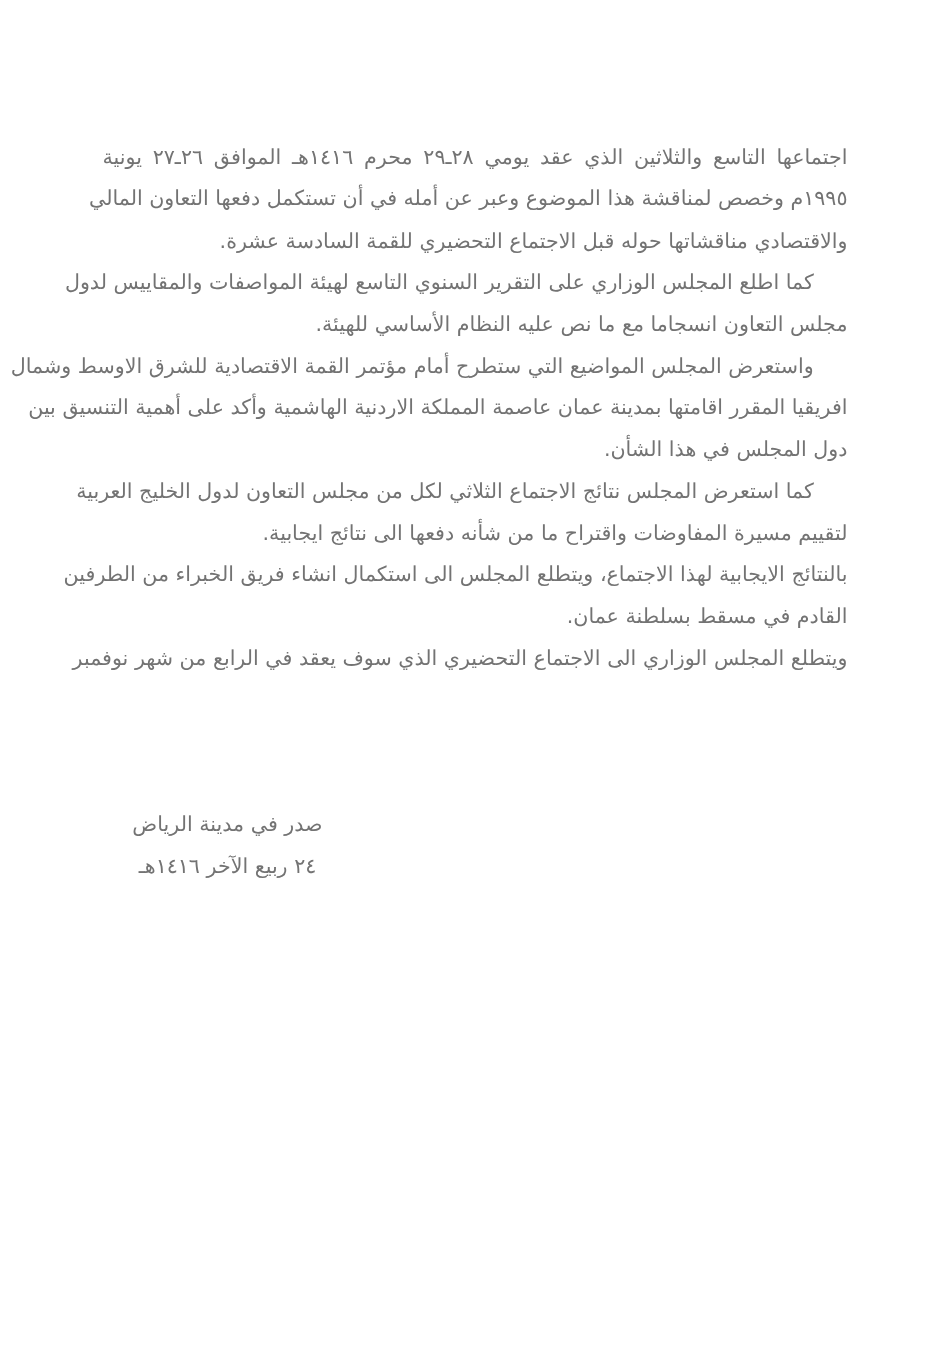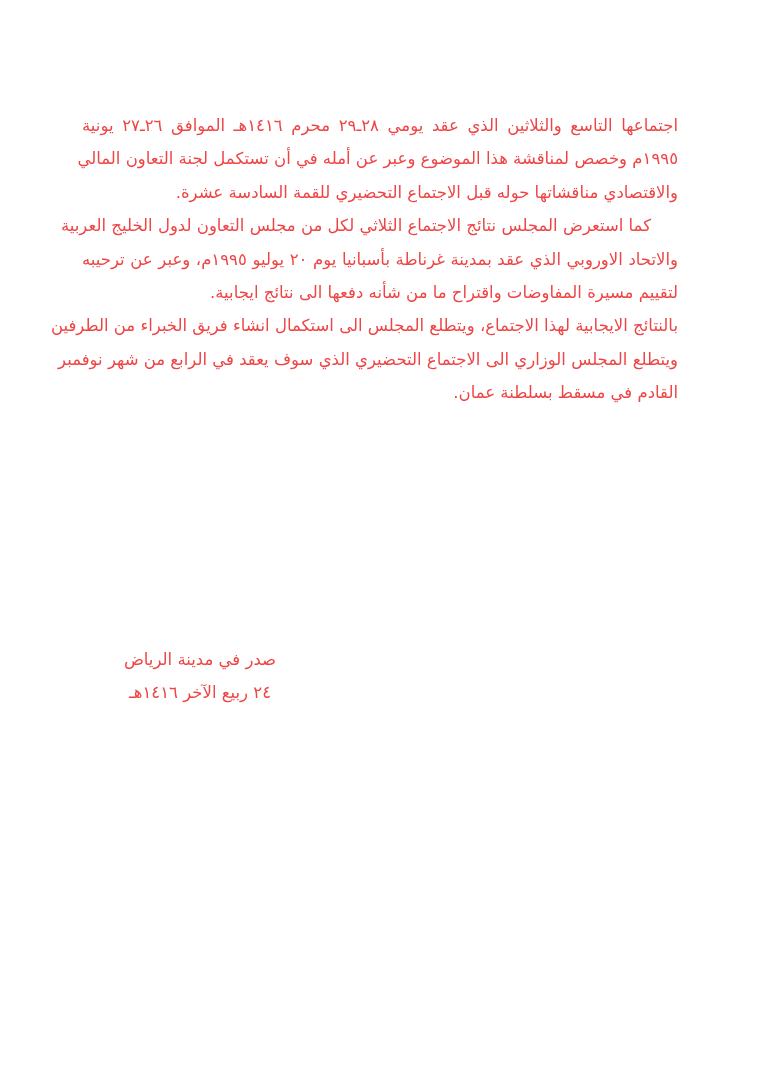--- a/index.html
+++ b/index.html
@@ -7,21 +7,21 @@
     padding: 0;
     background: #ffffff;
   }
   .page {
     position: relative;
     width: 758px;
     height: 894px;
     background: #ffffff;
     overflow: hidden;
     font-family: "DejaVu Sans", sans-serif;
-    color: #ef4444;
+    color: #737373;
   }
   .doc-body {
     position: absolute;
     top: 109px;
     right: 80px;
     width: 596px;
     direction: rtl;
     font-size: 16.5px;
   }
   .para {
@@ -40,21 +40,21 @@
   .line.last {
     text-align: left;
     text-align-last: right;
   }
   .line.first-indent {
     padding-right: 27px;
   }
   .signature {
     position: absolute;
     top: 644px;
-    left: 112px;
+    left: 94px;
     width: 176px;
     direction: rtl;
     font-size: 16.5px;
   }
   .sig-line {
     height: 32.5px;
     line-height: 32.5px;
     text-align: center;
     white-space: nowrap;
   }
@@ -71,34 +71,42 @@
 </style>
 </head>
 <body>
 
 <div class="page">
 
   <div class="doc-body">
 
   <div class="para">
         <div class="line">اجتماعها التاسع والثلاثين الذي عقد يومي ٢٨ـ٢٩ محرم ١٤١٦هـ الموافق ٢٦ـ٢٧ يونية</div>
-        <div class="line">١٩٩٥م وخصص لمناقشة هذا الموضوع وعبر عن أمله في أن تستكمل لجنة التعاون المالي</div>
+        <div class="line">١٩٩٥م وخصص لمناقشة هذا الموضوع وعبر عن أمله في أن تستكمل دفعها التعاون المالي</div>
         <div class="line last">والاقتصادي مناقشاتها حوله قبل الاجتماع التحضيري للقمة السادسة عشرة.</div>
       </div>
       <div class="para">
+        <div class="line first-indent">كما اطلع المجلس الوزاري على التقرير السنوي التاسع لهيئة المواصفات والمقاييس لدول</div>
+        <div class="line last">مجلس التعاون انسجاما مع ما نص عليه النظام الأساسي للهيئة.</div>
+      </div>
+      <div class="para">
+        <div class="line first-indent">واستعرض المجلس المواضيع التي ستطرح أمام مؤتمر القمة الاقتصادية للشرق الاوسط وشمال</div>
+        <div class="line">افريقيا المقرر اقامتها بمدينة عمان عاصمة المملكة الاردنية الهاشمية وأكد على أهمية التنسيق بين</div>
+        <div class="line last">دول المجلس في هذا الشأن.</div>
+      </div>
+      <div class="para">
         <div class="line first-indent">كما استعرض المجلس نتائج الاجتماع الثلاثي لكل من مجلس التعاون لدول الخليج العربية</div>
-        <div class="line">والاتحاد الاوروبي الذي عقد بمدينة غرناطة بأسبانيا يوم ٢٠ يوليو ١٩٩٥م، وعبر عن ترحيبه</div>
         <div class="line last">لتقييم مسيرة المفاوضات واقتراح ما من شأنه دفعها الى نتائج ايجابية.</div>
         <div class="line">بالنتائج الايجابية لهذا الاجتماع، ويتطلع المجلس الى استكمال انشاء فريق الخبراء من الطرفين</div>
       </div>
       <div class="para">
       </div>
       <div class="para">
+        <div class="line last">القادم في مسقط بسلطنة عمان.</div>
         <div class="line">ويتطلع المجلس الوزاري الى الاجتماع التحضيري الذي سوف يعقد في الرابع من شهر نوفمبر</div>
-        <div class="line last">القادم في مسقط بسلطنة عمان.</div>
       </div>
     </div>
 
   <div class="signature">
     <div class="sig-line">صدر في مدينة الرياض</div>
     <div class="sig-line">٢٤ ربيع الآخر ١٤١٦هـ</div>
   </div>
 
   <div class="page-number">٦</div>
 

